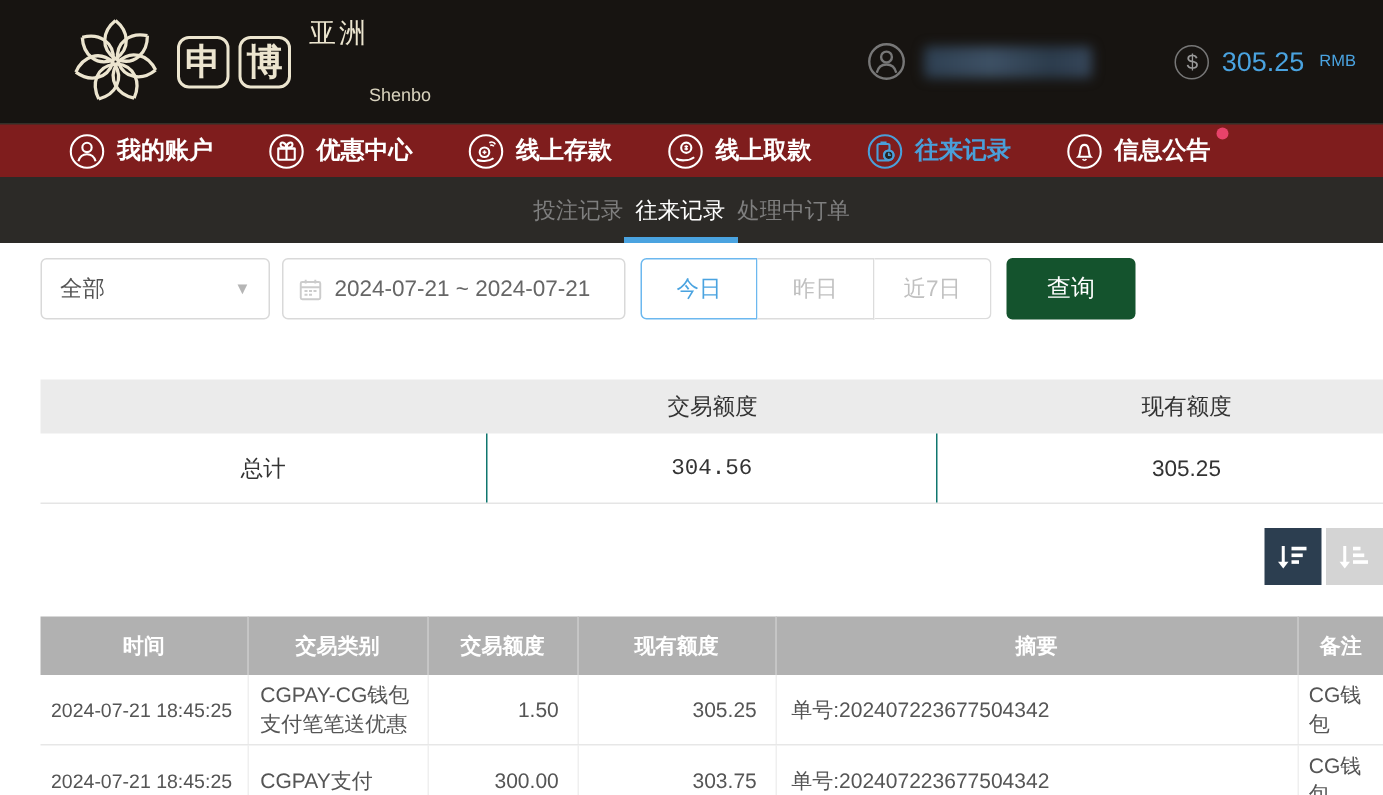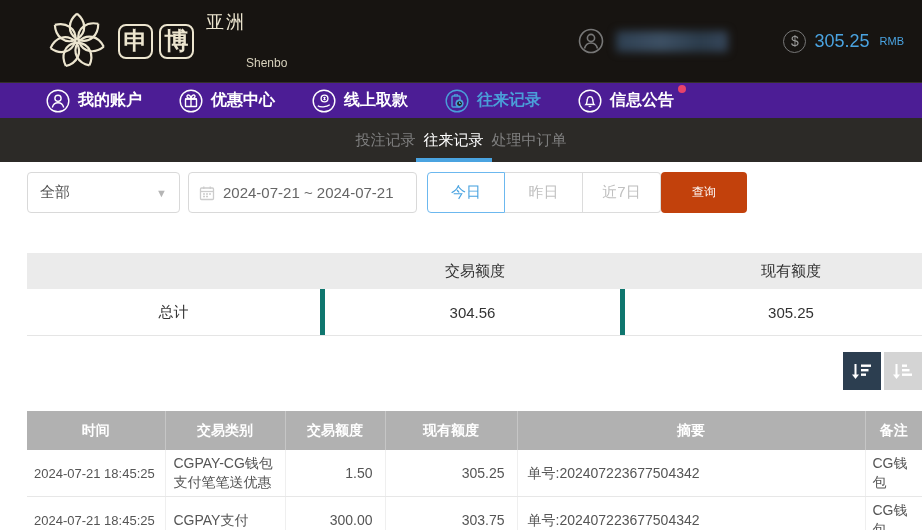--- a/index.html
+++ b/index.html
@@ -23,21 +23,21 @@
   .blur-name { width:112px; height:21px; border-radius:3px;
     background:linear-gradient(90deg,#2e3f51,#3d5064 40%,#2c3c4c 75%,#36465a);
     filter:blur(4px); }
   .balance-chip { display:flex; align-items:center; gap:8px; }
   .coin-icon { width:23px; height:23px; border:1.5px solid #777; border-radius:50%;
     color:#999; font-size:14px; display:flex; align-items:center; justify-content:center; }
   .balance-amount { color:#4aa3e0; font-size:18px; }
   .balance-cur { color:#4aa3e0; font-size:11px; margin-left:2px; }
 
   
-  .main-nav { height:36px; background:#4c1d95; border-top:1px solid #343029;
+  .main-nav { height:36px; background:#7f1d1d; border-top:1px solid #343029;
     display:flex; align-items:center; gap:37px; padding-left:46px; }
   .nav-item { display:flex; align-items:center; gap:8px; color:#fff; font-size:16px;
     font-weight:bold; cursor:pointer; position:relative; }
   .nav-item svg { display:block; }
   .nav-item.active { color:#4a9fd9; }
   .nav-badge { position:absolute; top:-4px; right:-12px; width:8px; height:8px;
     border-radius:50%; background:#e8436a; }
 
   
   .tabbar { height:44px; background:#2c2a27; display:flex; align-items:stretch;
@@ -58,33 +58,33 @@
   .date-box { width:229px; height:41px; border:1px solid #d9d9d9; border-radius:4px;
     margin-left:8px; display:flex; align-items:center; gap:8px; padding:0 10px;
     font-size:15px; color:#666; cursor:text; }
   .date-box svg { flex:none; }
   .btn-group { display:flex; margin-left:10px; }
   .qbtn { width:78px; height:41px; background:#fff; border:1px solid #dcdcdc;
     border-left:none; font-size:15px; color:#c0c0c0; cursor:pointer; }
   .qbtn:first-child { border-left:1px solid #dcdcdc; border-radius:4px 0 0 4px; }
   .qbtn:last-child { border-radius:0 4px 4px 0; }
   .qbtn.active { border:1px solid #6cb8ef; color:#4aa3e0; }
-  .search-btn { width:86px; height:41px; background:#c2410c;
-    border:none; border-radius:4px; color:#fff; font-size:12px; cursor:pointer; }
+  .search-btn { width:86px; height:41px; margin-left:10px; background:#14532d;
+    border:none; border-radius:4px; color:#fff; font-size:16px; cursor:pointer; }
 
   
   .summary { width:930px; margin-top:40px; font-size:15px; color:#333; }
   .summary .s-head { display:flex; height:36px; background:#ebebeb; align-items:center; }
   .summary .s-row { display:flex; height:47px; align-items:center;
     border-bottom:1px solid #e5e5e5; }
   .s-c1 { width:298px; text-align:center; }
   .s-c2 { width:300px; text-align:center; }
   .s-c3 { width:332px; text-align:center; }
-  .s-row .s-c1, .s-row .s-c2 { border-right:5px solid #0f766e; height:100%;
-    display:flex; align-items:center; justify-content:center; }
+  .s-row .s-c1, .s-row .s-c2 { border-right:1px solid #0f766e; height:100%;
+    display:flex; align-items:center; justify-content:center;font-family:Liberation Mono, monospace; }
   .s-row .s-c3 { display:flex; align-items:center; justify-content:center; height:100%; }
 
   
   .sort-row { width:895px; margin-top:16px; display:flex; justify-content:flex-end; gap:3px; }
   .sort-btn { width:38px; height:38px; border:none; cursor:pointer; display:flex;
     align-items:center; justify-content:center; }
   .sort-btn.active { background:#2c3e50; }
   .sort-btn.inactive { background:#d4d4d4; }
 
   
@@ -168,20 +168,32 @@
     <span>
       <svg width="24" height="24" viewBox="0 0 24 24" fill="none" stroke="currentColor" stroke-width="1.4">
         <circle cx="12" cy="12" r="10.8"></circle>
         <rect x="6.5" y="10" width="11" height="7.5" rx="0.5"></rect>
         <line x1="6" y1="10" x2="18" y2="10"></line>
           <line x1="12" y1="10" x2="12" y2="17.5"></line>
         <path d="M12,9.5 C9.5,9.5 8,8.5 8,7.3 C8,6.2 9,5.7 10,6.2 C11,6.7 12,8 12,9.5 C12,8 13,6.7 14,6.2 C15,5.7 16,6.2 16,7.3 C16,8.5 14.5,9.5 12,9.5"></path>
       </svg>
     </span>
     <span>优惠中心</span>
+  </div>
+  <div class="nav-item">
+    <span>
+      <svg width="24" height="24" viewBox="0 0 24 24" fill="none" stroke="currentColor" stroke-width="1.4">
+        <circle cx="12" cy="12" r="10.8"></circle>
+        <circle cx="11" cy="12.5" r="3.2"></circle>
+        <path d="M9.7,12.5 h2.6 M11,11.2 v2.6" stroke-width="1.1"></path>
+        <path d="M6,17.5 C8,18.8 14,18.8 17,16.5"></path>
+        <path d="M14.2,6.2 C15.6,5.4 17.4,5.8 18.2,7.2 M14.8,8 C15.6,7.5 16.7,7.8 17.2,8.6" stroke-width="1.1"></path>
+      </svg>
+    </span>
+    <span>线上存款</span>
   </div>
   <div class="nav-item">
     <span>
       <svg width="24" height="24" viewBox="0 0 24 24" fill="none" stroke="currentColor" stroke-width="1.4">
         <circle cx="12" cy="12" r="10.8"></circle>
         <circle cx="12.5" cy="9.5" r="3.4"></circle>
         <path d="M12.5,7.8 v3.4 M11.3,8.6 h2.4 M11.3,10.4 h2.4" stroke-width="1"></path>
         <path d="M5.8,16.8 C8,18.4 14.5,18.4 17.8,15.8"></path>
       </svg>
     </span>

